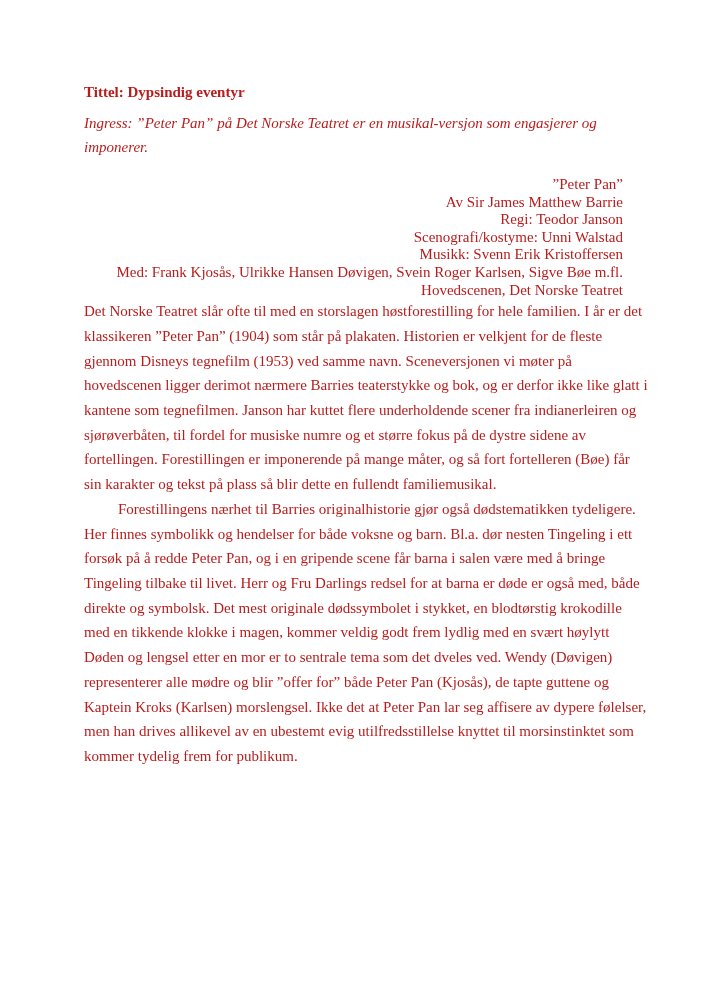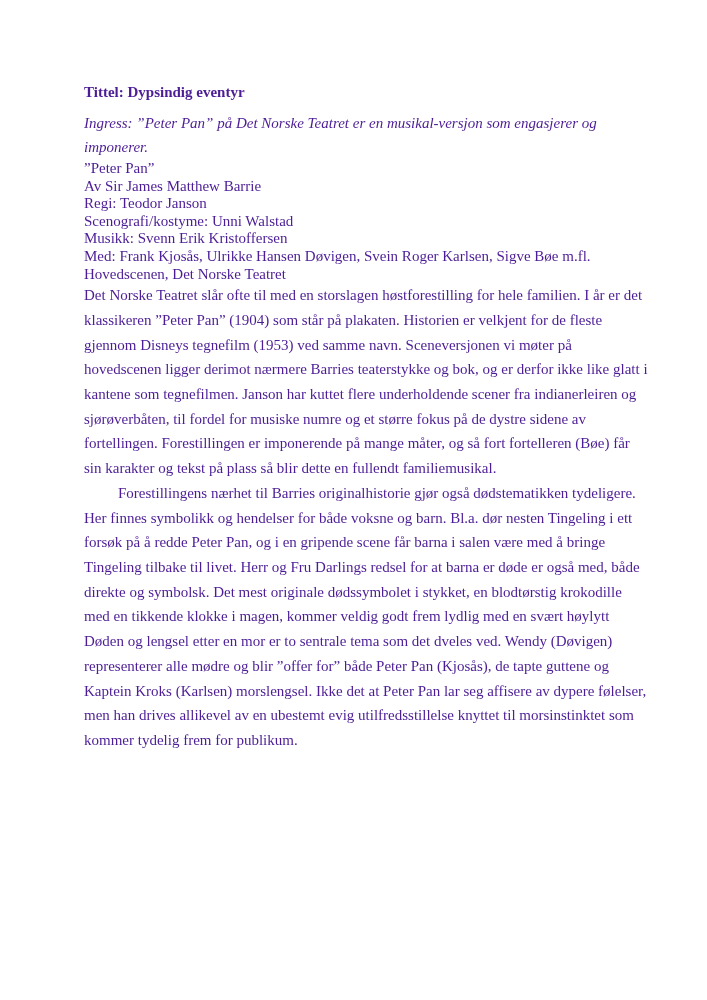--- a/index.html
+++ b/index.html
@@ -10,39 +10,40 @@
   .page {
     position: relative;
     width: 707px;
     height: 984px;
     background: #ffffff;
     overflow: hidden;
     box-sizing: border-box;
     padding: 80px 84px 0 84px;
     font-family: "Liberation Serif", "DejaVu Serif", serif;
     font-size: 15px;
-    color: #4c1d95;
+    color: #b91c1c;
   }
   .block {
     white-space: pre;
     line-height: 24.7px;
   }
   .doc-title {
     font-weight: bold;
   }
   .ingress {
     font-style: italic;
     margin-top: 6px;
   }
   .byline {
     margin-top: 35px;
   }
   .credits {
-    margin-top: 0;
+    margin-top: 16px;
     line-height: 17.6px;
+    text-align: right;
   }
   .para-1 {
   }
   .section-heading {
     font-weight: bold;
     margin-top: 24px;
   }
   .para-3 {
     text-indent: 34px;
   }

